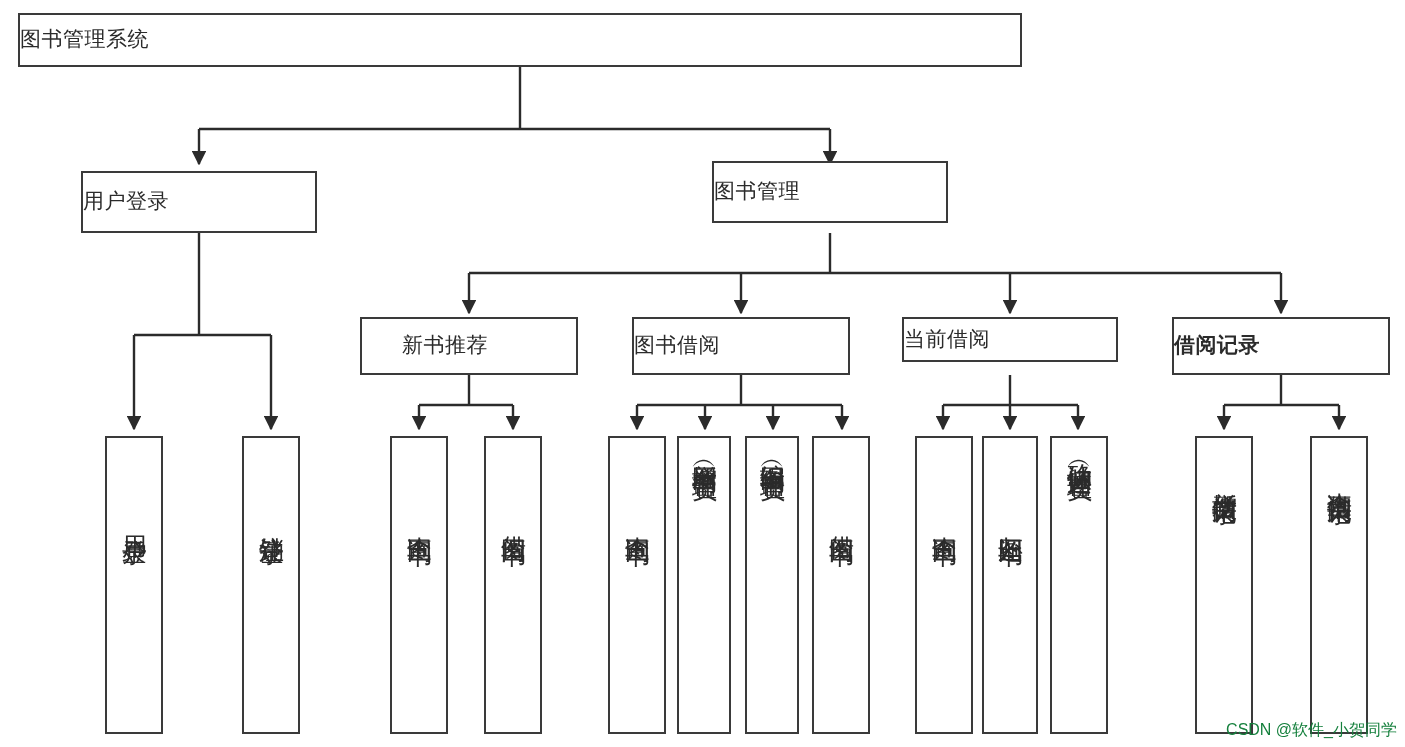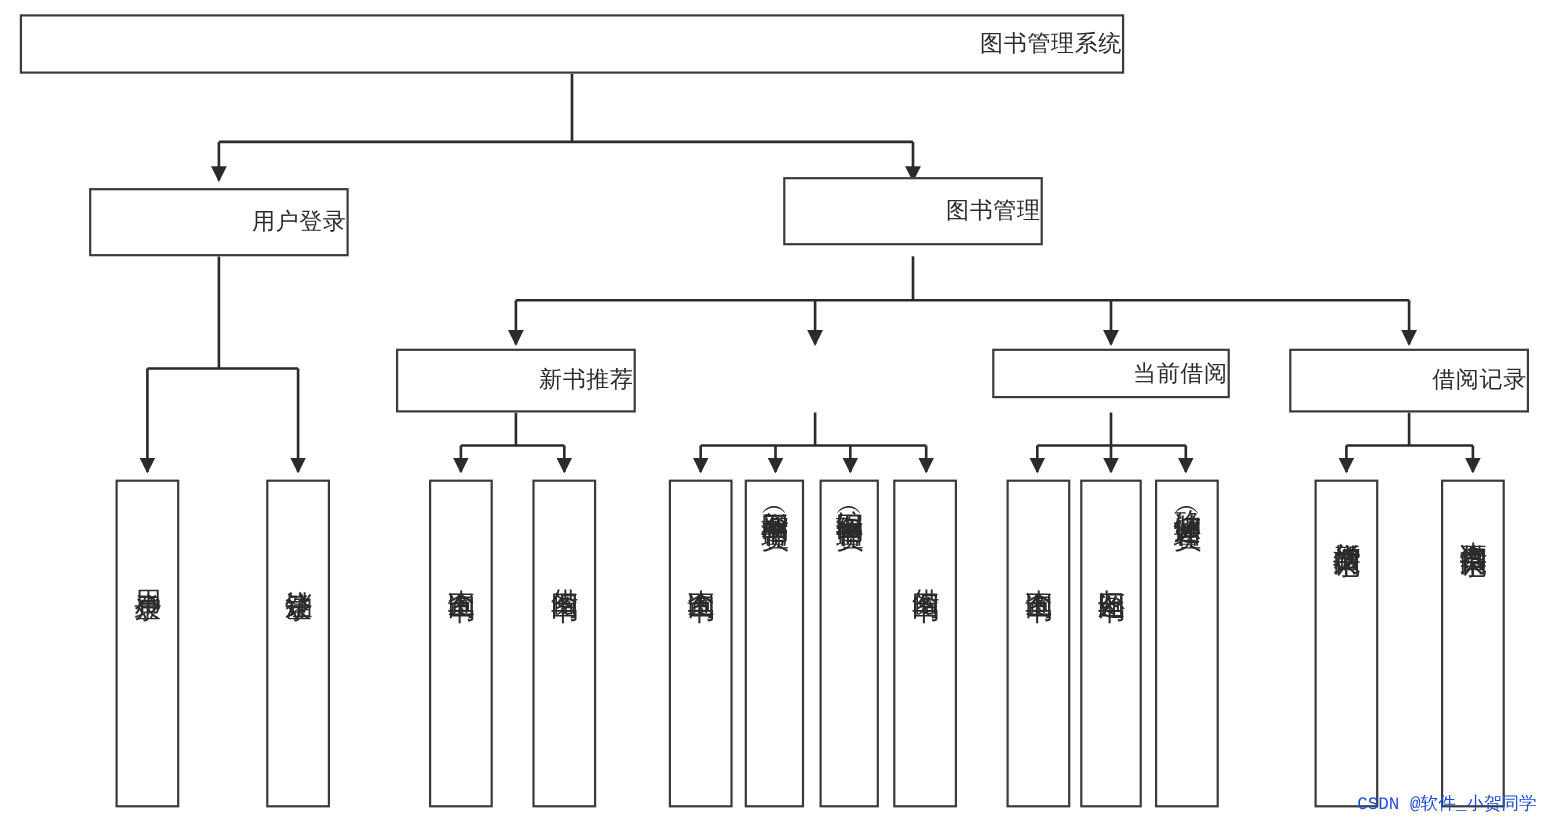--- a/index.html
+++ b/index.html
@@ -24,21 +24,21 @@
     width: 1405px;
     height: 747px;
   }
   .node {
     position: absolute;
     box-sizing: border-box;
     border: 2px solid #3a3a3a;
     background: #ffffff;
     display: flex;
     align-items: center;
-    justify-content: flex-end;
+    justify-content: flex-start;
     color: #2b2b2b;
   }
   .node .label {
     display: block;
     text-align: center;
     letter-spacing: 0.5px;
   }
   .node.horizontal .label {
     writing-mode: horizontal-tb;
     font-size: 21px;
@@ -54,24 +54,24 @@
     font-size: 25px;
     line-height: 1.12;
     letter-spacing: 2px;
     margin: 0 auto;
   }
   .watermark {
     position: absolute;
     right: 8px;
     bottom: 6px;
     font-size: 16px;
-    color: #1d4ed8;
+    color: #15803d;
     white-space: nowrap;
     pointer-events: none;
-    font-family: Liberation Mono, monospace;
+    font-family: Liberation Sans, sans-serif;
   }
 </style>
 </head>
 <body>
 
 <div id="canvas">
 
   <svg class="edges" viewBox="0 0 1405 747" xmlns="http://www.w3.org/2000/svg">
     <defs>
       <marker id="arrow" viewBox="0 0 10 10" refX="9" refY="5" markerWidth="6" markerHeight="6" orient="auto-start-reverse">
@@ -129,24 +129,27 @@
   <div class="node horizontal" style="left:81px; top:171px; width:236px; height:62px;">
     <span class="label">用户登录</span>
   </div>
   <div class="node horizontal" style="left:712px; top:161px; width:236px; height:62px;">
     <span class="label">图书管理</span>
   </div>
 
   <div class="node horizontal" style="left:360px; top:317px; width:218px; height:58px;padding-left:40px;">
     <span class="label">新书推荐</span>
   </div>
+  <div class="node horizontal" style="left:632px; top:317px; width:218px; height:58px;">
+    <span class="label">图书借阅</span>
+  </div>
   <div class="node horizontal" style="left:902px; top:317px; width:216px; height:45px;">
     <span class="label">当前借阅</span>
   </div>
-  <div class="node horizontal" style="left:1172px; top:317px; width:218px; height:58px;">
+  <div class="node horizontal" style="left:1172px; top:317px; width:218px; height:58px;font-weight:bold;">
     <span class="label">借阅记录</span>
   </div>
 
   <div class="node vertical" style="left:105px; top:436px; width:58px; height:298px;">
     <span class="label" style="margin-top:78px;">用户登录</span>
   </div>
   <div class="node vertical" style="left:242px; top:436px; width:58px; height:298px;">
     <span class="label" style="margin-top:78px;">注销登录</span>
   </div>
 

